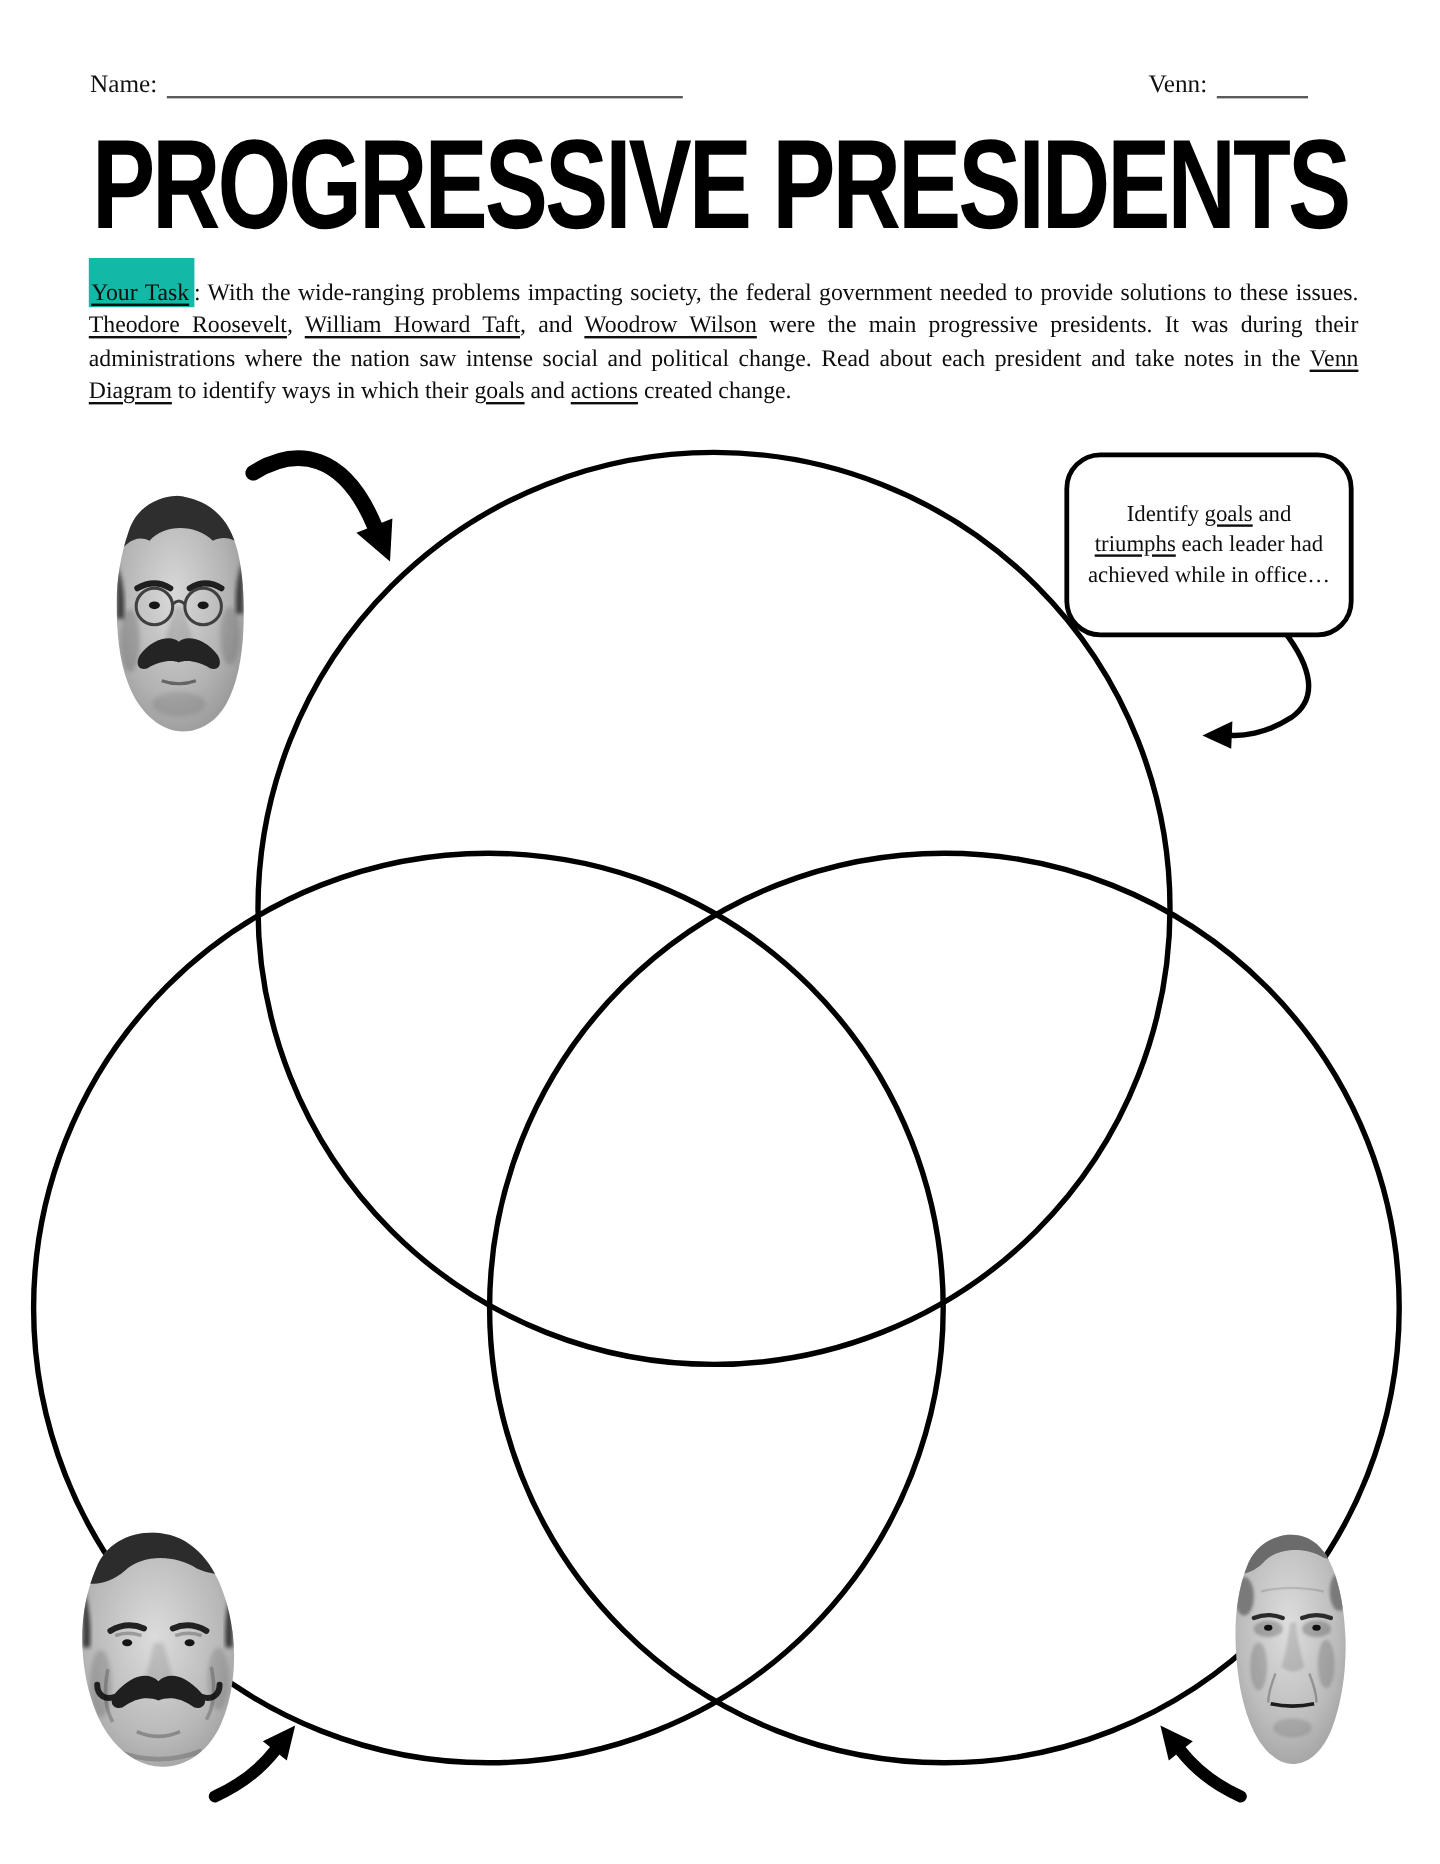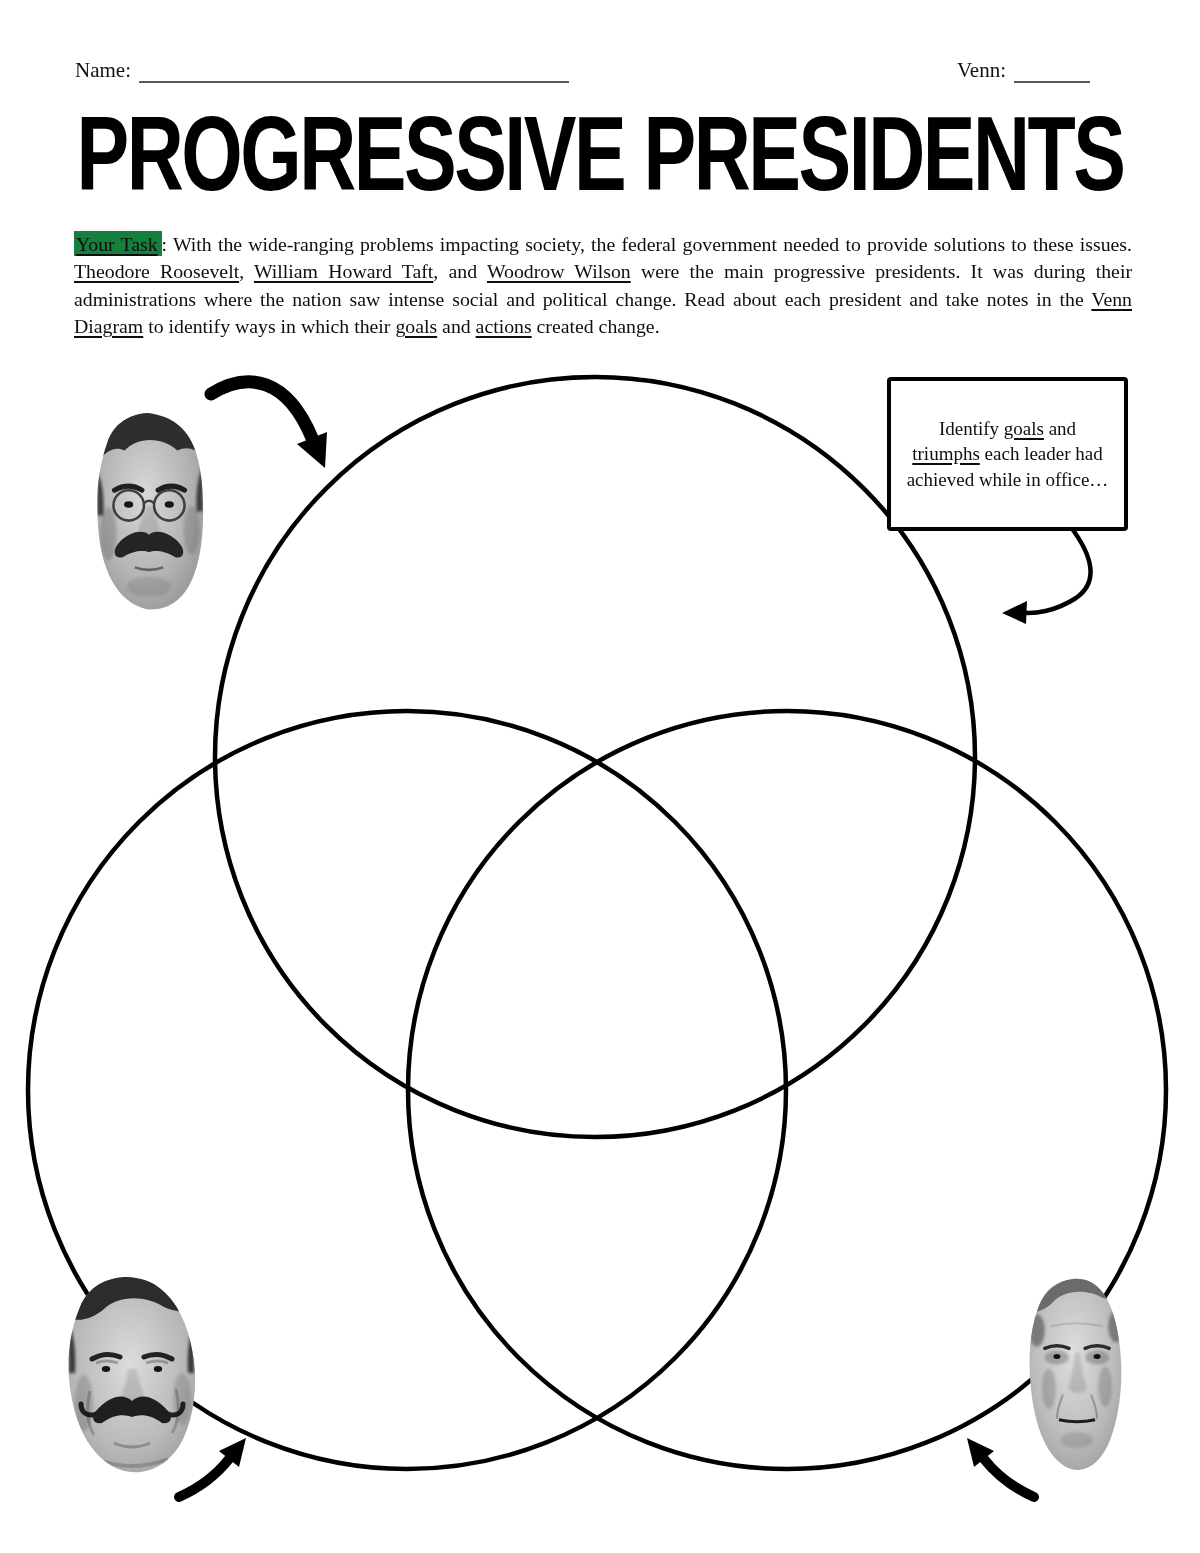--- a/index.html
+++ b/index.html
@@ -5,44 +5,44 @@
   html,body{margin:0;padding:0;}
   body{
     width:1200px;height:1553px;position:relative;background:#ffffff;
     font-family:"Liberation Serif",serif;color:#111;overflow:hidden;
   }
   
   .topline{
     position:absolute;left:75px;right:110px;top:58px;
     display:flex;justify-content:space-between;font-size:21px;
   }
-  .fill-group{display:flex;align-items:flex-end;gap:8px;font-family:Liberation Serif, serif;}
+  .fill-group{display:flex;gap:8px;font-family:Liberation Serif, serif;}
   .blank{display:inline-block;border-bottom:2px solid #5a5a5a;height:22px;}
   .name-blank{width:430px;}
   .date-blank{width:76px;}
   
   .title{
     position:absolute;top:100px;left:0;width:1200px;margin:0;
     text-align:center;font-family:"Liberation Sans",sans-serif;
     font-weight:900;font-size:79px;letter-spacing:-2.5px;line-height:1;
     transform:scaleY(1.34);transform-origin:50% 0;white-space:nowrap;color:#000;
   }
   
   .task{
     position:absolute;left:74px;top:231px;width:1058px;margin:0;
     font-size:19.8px;line-height:27.4px;text-align:justify;color:#0e0e0e;
   }
   .u{text-decoration:underline;text-decoration-thickness:1.6px;text-underline-offset:3px;}
-  .hl{background:#15803d;padding:2px 4px 1px 2px;}
+  .hl{background:#14b8a6;padding:18px 4px 1px 2px;}
   
   .venn{position:absolute;left:0;top:370px;width:1200px;height:1183px;z-index:1;}
   
   .bubble{
     position:absolute;left:887px;top:377px;width:241px;height:154px;
-    box-sizing:border-box;border:4px solid #000;border-radius:4px;background:#fff;
+    box-sizing:border-box;border:4px solid #000;border-radius:30px;background:#fff;
     display:flex;align-items:center;justify-content:center;text-align:center;
     font-size:19px;line-height:25.5px;padding:6px 12px;z-index:4;color:#0e0e0e;
   }
   
   .portrait{position:absolute;z-index:3;}
   .portrait svg{display:block;width:100%;height:100%;}
   #p-roosevelt{left:84px;top:410px;width:132px;height:203px;}
   #p-taft{left:56px;top:1272px;width:150px;height:207px;}
   #p-wilson{left:1009px;top:1276px;width:136px;height:199px;}
 </style>

